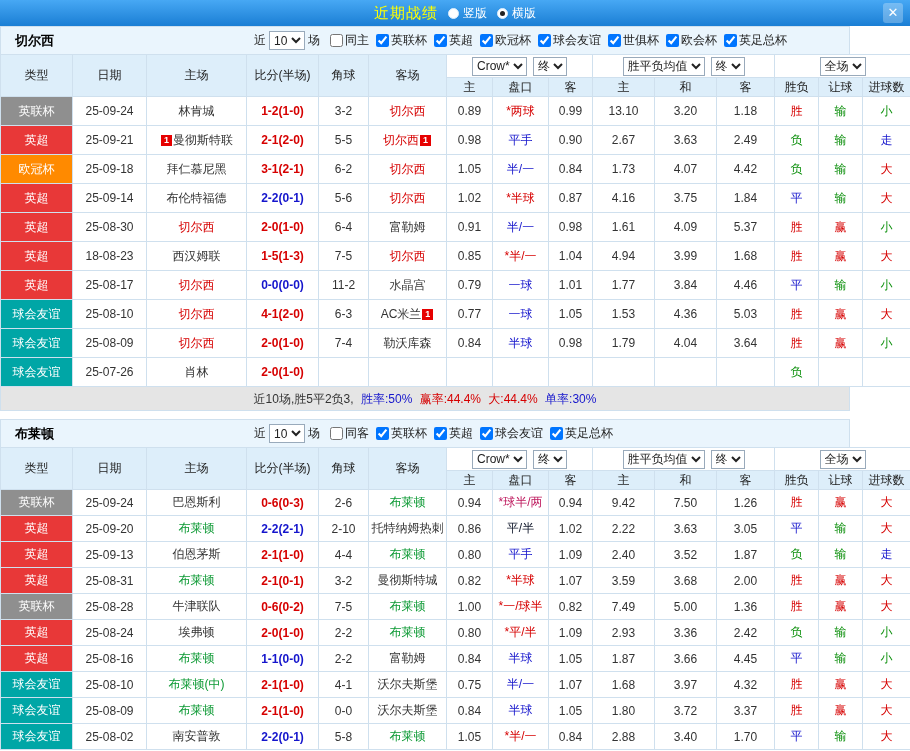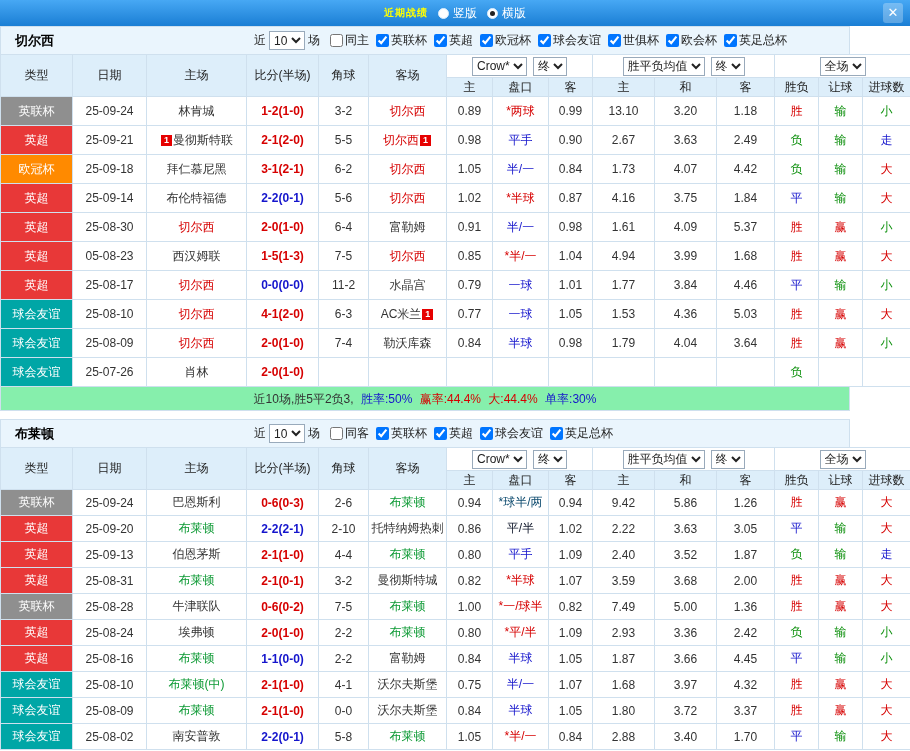--- a/index.html
+++ b/index.html
@@ -1,20 +1,20 @@
 <!DOCTYPE html>
 <html><head>
 <meta charset="utf-8">
 <style>
   *{box-sizing:border-box;margin:0;padding:0}
   html,body{background:#fff}
   body{width:910px;height:751px;overflow:hidden;font-family:"Liberation Sans","DejaVu Sans",sans-serif;font-size:12px;color:#333}
   
   .topbar{height:26px;background:linear-gradient(180deg,#47a8f4 0%,#1a7ed4 100%);display:flex;align-items:center;justify-content:center;position:relative}
-  .title{color:#ffff00;font-weight:bold;font-size:10px;letter-spacing:1px}
+  .title{color:#ffff00;font-weight:normal;font-size:15px;letter-spacing:1px}
   .radio{display:inline-block;width:11px;height:11px;border-radius:50%;background:#fff;border:1px solid #d9ecfc;margin:0 4px 0 10px;position:relative;vertical-align:-1px;cursor:pointer}
   .radio.checked::after{content:'';position:absolute;left:2px;top:2px;width:5px;height:5px;border-radius:50%;background:#222}
   .radio-label{color:#fff;cursor:pointer}
   .close{position:absolute;right:7px;top:3px;width:20px;height:20px;background:rgba(255,255,255,.28);color:#fff;font-weight:bold;text-align:center;line-height:20px;border-radius:3px;cursor:pointer;font-size:13px}
   
   .section{width:850px}
   .s1{margin-top:8px}
   .strip{height:28px;background:#eaf5fd;display:flex;align-items:center;border:1px solid #cfe0ee;border-bottom:none}
   .team-name{width:250px;padding-left:14px;font-weight:bold;font-size:13px;color:#000;flex:none}
   .filters{display:flex;align-items:center;white-space:nowrap}
@@ -28,21 +28,21 @@
   .hdrA{height:23px}
   .hdrB{height:19px}
   th.hcell,.hdrB th{background:#ddeefa;color:#222}
   th.selcell{background:#ffffff}
   th.selcell select{margin:0 3px}
   .s0 tbody tr{height:29px}
   .s1 tbody tr{height:26px}
   td.type{color:#fff}
   td.score{font-weight:bold}
   .card{display:inline-block;width:11px;height:11px;line-height:11px;background:#e60000;color:#fff;font-size:9px;font-weight:bold;margin:0 1px;vertical-align:1px;text-align:center}
-  .summary{height:24px;line-height:24px;text-align:center;border:1px solid #cfe0ee;border-top:none;background:#86efac}
+  .summary{height:24px;line-height:24px;text-align:center;border:1px solid #cfe0ee;border-top:none;background:#e5e5e5}
   .summary span{margin:0 2px}
 </style>
 </head>
 <body>
 
 <div class="topbar">
   <span class="title">近期战绩</span>
   <span class="radio"></span>
   <span class="radio-label">竖版</span>
   <span class="radio checked"></span>
@@ -214,21 +214,21 @@
           <td>0.98</td>
           <td>1.61</td>
           <td>4.09</td>
           <td>5.37</td>
           <td style="color: rgb(214, 0, 0);">胜</td>
           <td style="color: rgb(214, 0, 0);">赢</td>
           <td style="color: rgb(11, 143, 11);">小</td>
         </tr>
         <tr class="mrow">
           <td class="type" style="background: rgb(232, 56, 56);">英超</td>
-          <td>05-08-23</td>
+          <td>18-08-23</td>
           <td class="team"><span>西汉姆联</span></td>
           <td class="score" style="color: rgb(214, 0, 0);">1-5(1-3)</td>
           <td>7-5</td>
           <td class="team"><span style="color: rgb(214, 0, 0);">切尔西</span></td>
           <td>0.85</td>
           <td style="color: rgb(214, 0, 0);">*半/一</td>
           <td>1.04</td>
           <td>4.94</td>
           <td>3.99</td>
           <td>1.68</td>
@@ -381,24 +381,24 @@
       </thead>
       <tbody>
         <tr class="mrow">
           <td class="type" style="background: rgb(143, 143, 143);">英联杯</td>
           <td>25-09-24</td>
           <td class="team"><span>巴恩斯利</span></td>
           <td class="score" style="color: rgb(214, 0, 0);">0-6(0-3)</td>
           <td>2-6</td>
           <td class="team"><span style="color: rgb(11, 153, 51);">布莱顿</span></td>
           <td>0.94</td>
-          <td style="color: #0c4a6e;">*球半/两</td>
+          <td style="color: #be185d;">*球半/两</td>
           <td>0.94</td>
           <td>9.42</td>
-          <td>5.86</td>
+          <td>7.50</td>
           <td>1.26</td>
           <td style="color: rgb(214, 0, 0);">胜</td>
           <td style="color: rgb(214, 0, 0);">赢</td>
           <td style="color: rgb(214, 0, 0);">大</td>
         </tr>
         <tr class="mrow">
           <td class="type" style="background: rgb(232, 56, 56);">英超</td>
           <td>25-09-20</td>
           <td class="team"><span style="color: rgb(11, 153, 51);">布莱顿</span></td>
           <td class="score" style="color: rgb(21, 21, 204);">2-2(2-1)</td>

